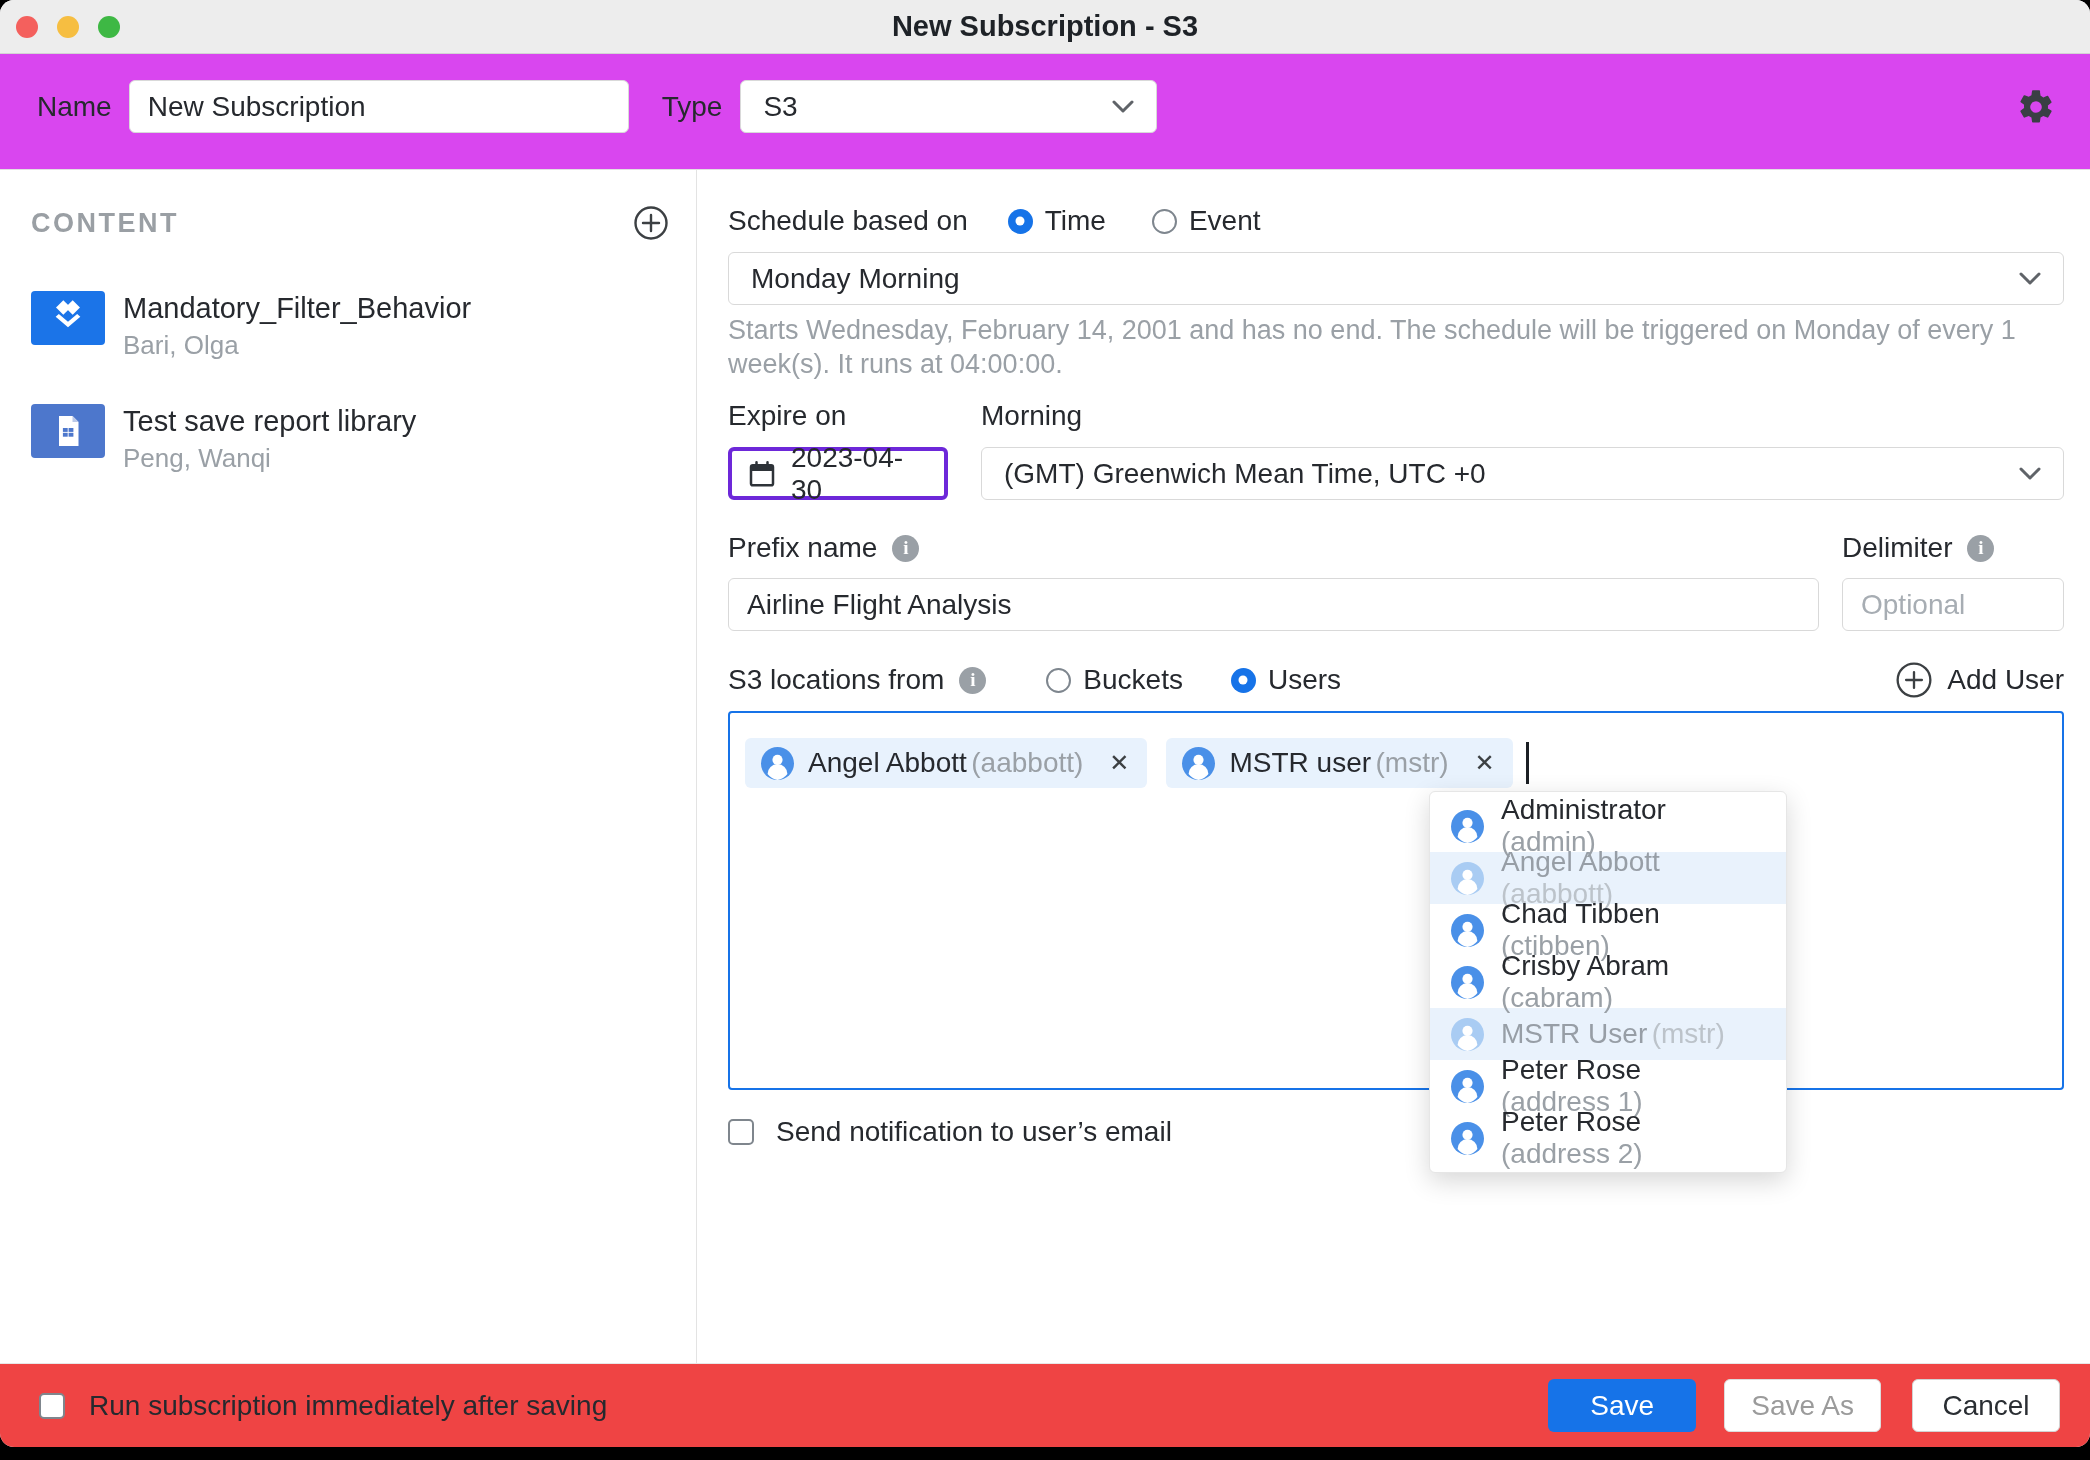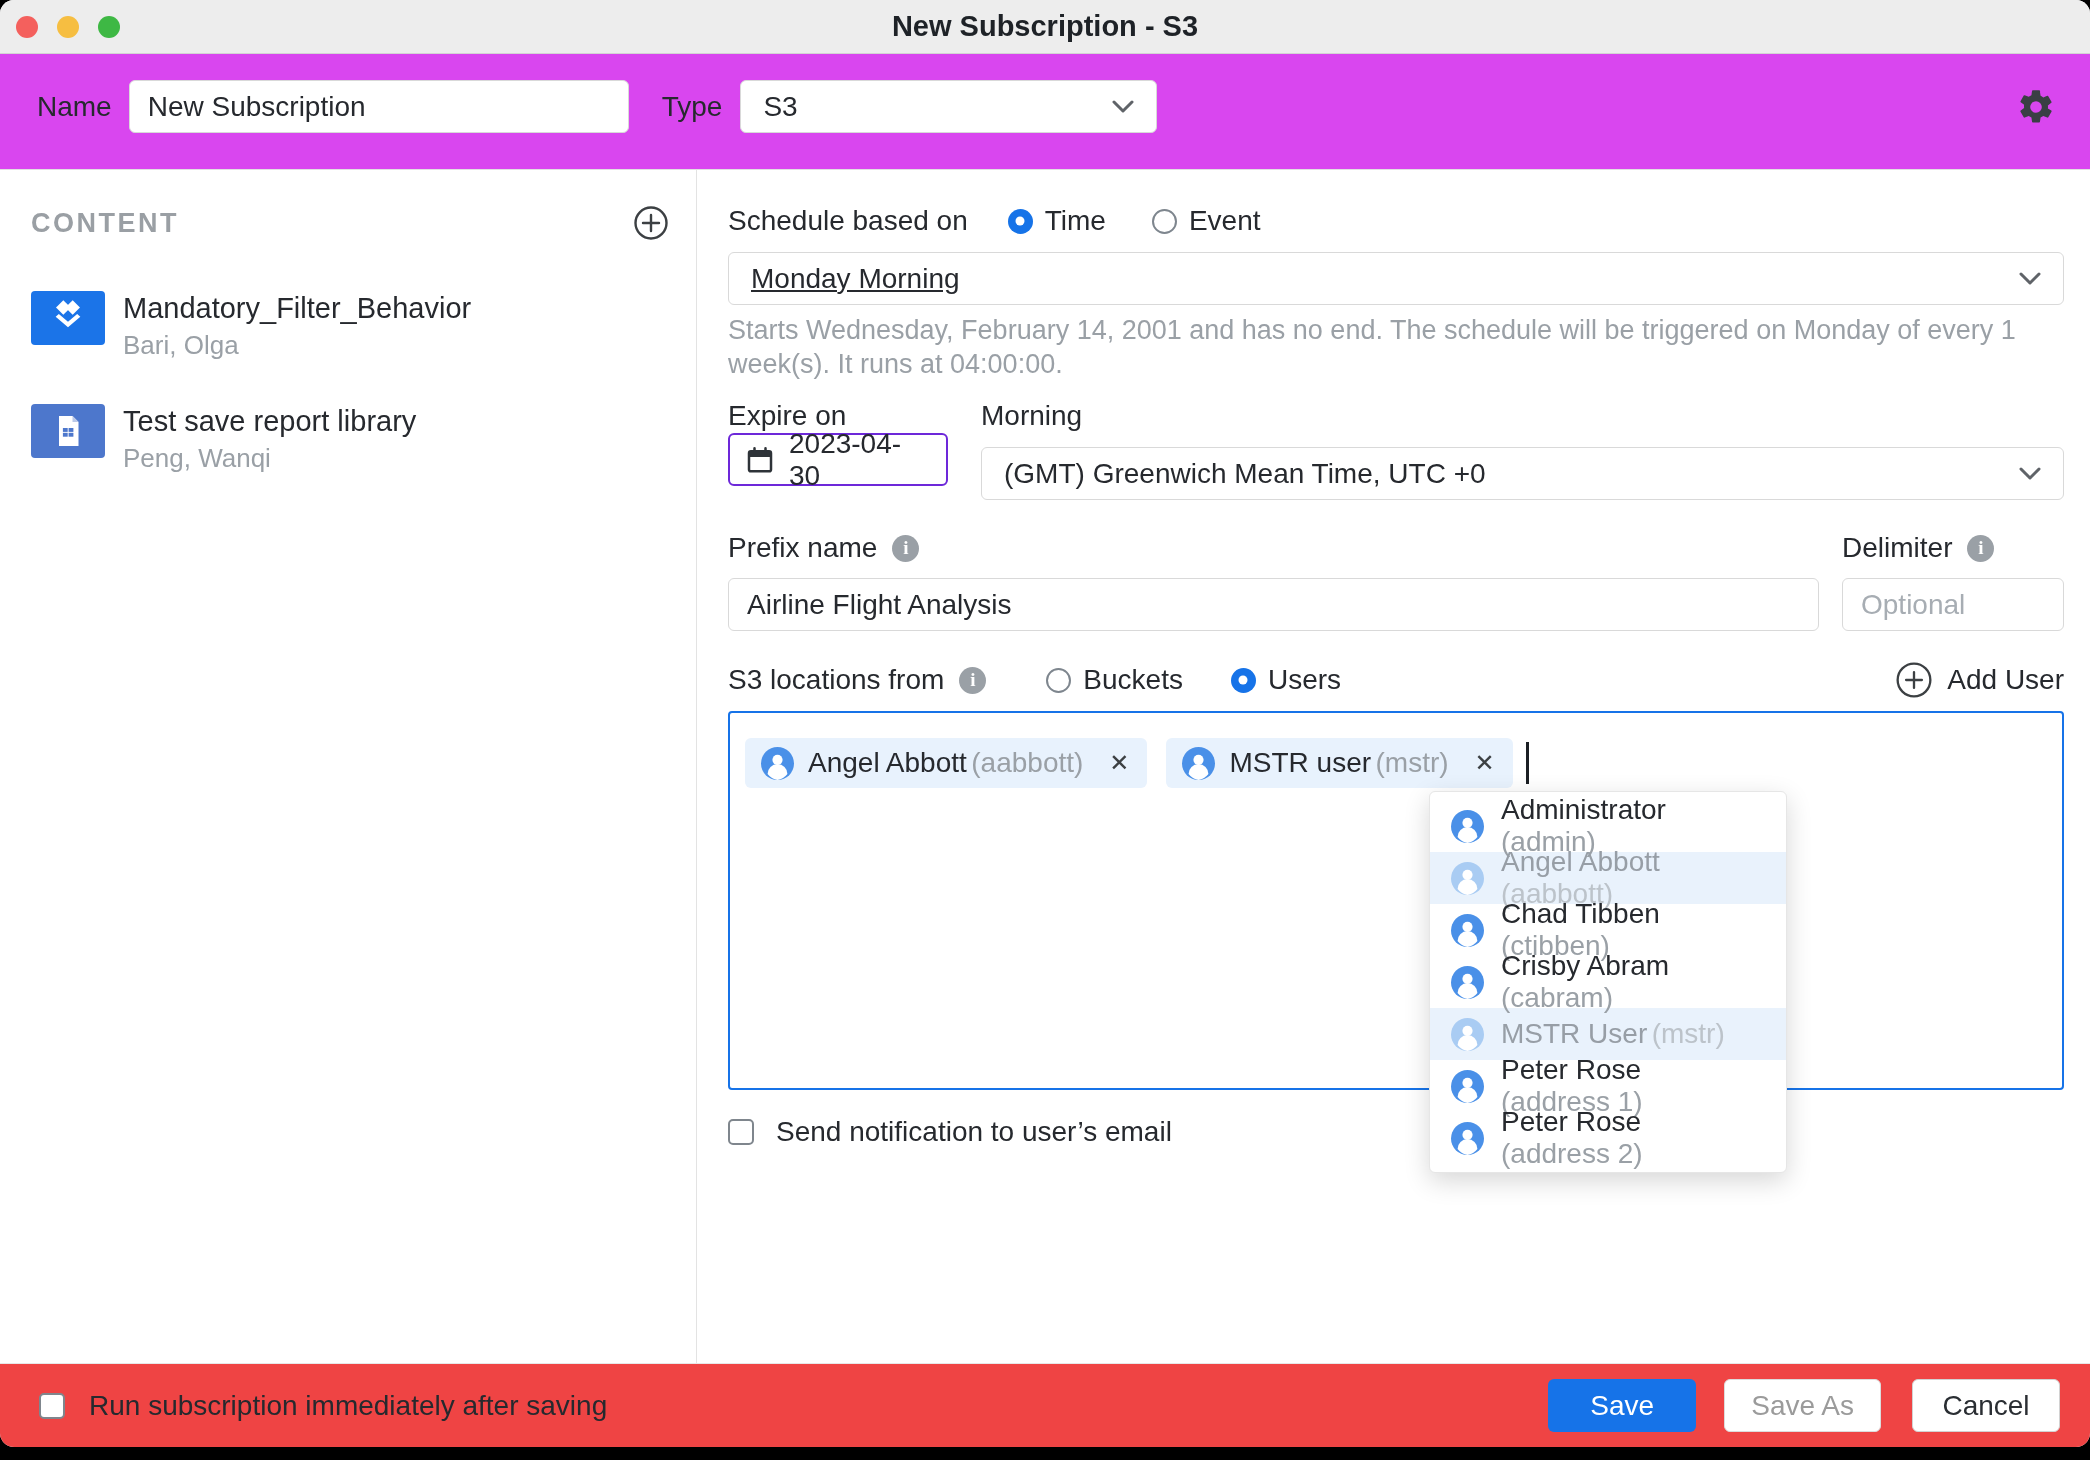--- a/index.html
+++ b/index.html
@@ -54,28 +54,28 @@
   .sched-row { display:flex; align-items:center; height:48px; }
   .radio { width:25px; height:25px; border-radius:50%; position:relative; flex:0 0 auto; cursor:pointer; }
   .radio.off { border:2.5px solid #7E868E; background:#fff; }
   .radio.on { background:#1673E8; }
   .radio.on::after { content:""; position:absolute; left:50%; top:50%; width:9px; height:9px;
                      transform:translate(-50%,-50%); border-radius:50%; background:#fff; }
   .radio-label { font-size:28px; margin-left:12px; cursor:pointer; }
   .sched-row .radio.first { margin-left:40px; }
   .sched-row .radio.gap { margin-left:46px; }
 
-  .schedule-select { margin-top:7px;text-decoration:underline; }
+  .schedule-select { margin-top:7px; }
   .helper { margin-top:8px; font-size:27px; line-height:34px; color:#9AA0A6; max-width:1340px; }
 
   .et-row { display:flex; gap:33px; margin-top:18px; }
   .et-col-date { width:220px; flex:0 0 auto; }
   .et-col-tz { flex:1; }
   .sub-label { font-size:28px; color:#26292E; height:34px; display:flex; align-items:center; gap:15px; }
-  .date-input { height:53px; border:2px solid #6d28d9; border-radius:6px;
+  .date-input { margin-top:14px; height:53px; border:4px solid #6d28d9; border-radius:6px;
                 display:flex; align-items:center; gap:14px; padding:0 15px; font-size:28px; cursor:pointer; }
   .cal { width:30px; height:30px; flex:0 0 auto; }
   .tz-select { margin-top:14px; }
 
   .pd-row { display:flex; gap:23px; margin-top:31px; }
   .pd-col-prefix { flex:1; }
   .pd-col-delim { width:222px; flex:0 0 auto; }
   .full-input { width:100%; margin-top:13px; }
   .full-input::placeholder { color:#A7ADB3; }
   .info { width:27px; height:27px; border-radius:50%; background:#9AA0A6; color:#fff; font-size:19px;

